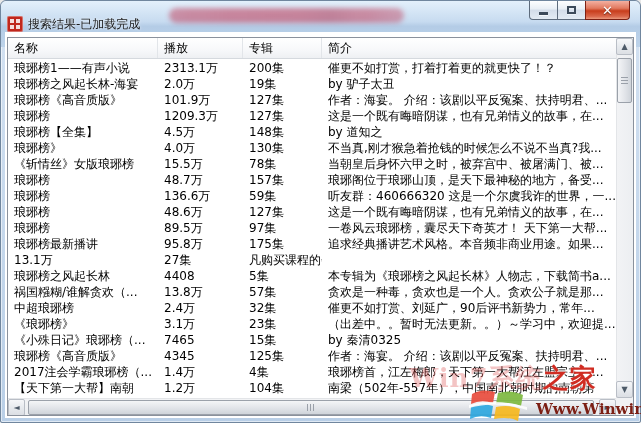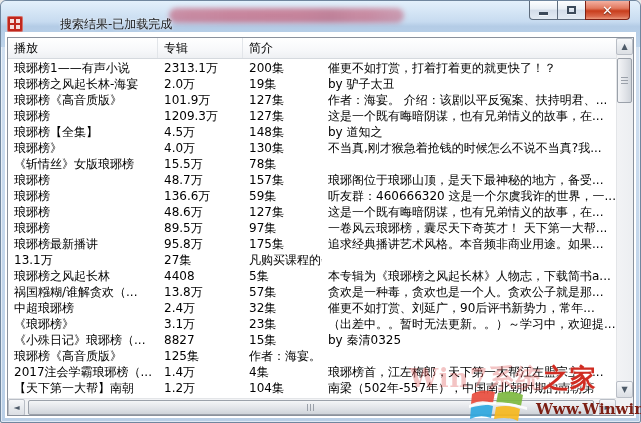--- a/index.html
+++ b/index.html
@@ -9,21 +9,21 @@
 
   .window { position:relative; width:641px; height:423px;
     background:linear-gradient(180deg,#d4e2f2,#b9cfe7);
     border:1px solid #70869e; border-radius:6px 6px 2px 2px;
     box-shadow:inset 0 0 0 1px rgba(255,255,255,.55); }
 
   
   .titlebar { position:absolute; left:0; top:0; right:0; height:46px;
     display:flex; align-items:center; padding:0 6px;
     border-radius:6px 6px 0 0;
-    background:linear-gradient(180deg,#e3f0fb 0%,#c7dbf0 45%,#b4cce6 55%,#bdd3ea 100%);gap:32px; }
+    background:linear-gradient(180deg,#e3f0fb 0%,#c7dbf0 45%,#b4cce6 55%,#bdd3ea 100%); }
   .app-icon { width:16px; height:16px; margin-right:5px; flex:0 0 auto;
     background:#c0271d; border-radius:2px; position:relative;
     box-shadow:inset 0 0 0 1px rgba(255,255,255,.35); }
   .app-icon::after { content:""; position:absolute; left:3px; top:3px;
     width:10px; height:10px;
     background:
       linear-gradient(#fff,#fff) 0 0/4px 4px no-repeat,
       linear-gradient(#fff,#fff) 6px 0/4px 4px no-repeat,
       linear-gradient(#fff,#fff) 0 6px/4px 4px no-repeat,
       linear-gradient(#fff,#fff) 6px 6px/4px 4px no-repeat;
@@ -136,20 +136,21 @@
     </div>
     <div class="win-btn btn-close">
       <span class="glyph-close">✕</span>
     </div>
   </div>
 
   <div class="client">
     <div class="listview">
 
       <div class="lv-header">
+        <span class="hcell">名称</span>
         <span class="hcell">播放</span>
         <span class="hcell">专辑</span>
         <span class="hcell">简介</span>
       </div>
 
       <div class="lv-body">
           <div class="row">
             <span class="cell c-name">琅琊榜1——有声小说</span>
             <span class="cell c-plays">2313.1万</span>
             <span class="cell c-episodes">200集</span>
@@ -182,20 +183,21 @@
           <div class="row">
             <span class="cell c-name">琅琊榜》</span>
             <span class="cell c-plays">4.0万</span>
             <span class="cell c-episodes">130集</span>
             <span class="cell c-desc">不当真,刚才猴急着抢钱的时候怎么不说不当真?我...</span>
           </div>
           <div class="row">
             <span class="cell c-name">《斩情丝》女版琅琊榜</span>
             <span class="cell c-plays">15.5万</span>
             <span class="cell c-episodes">78集</span>
+            <span class="cell c-desc">当朝皇后身怀六甲之时，被弃宫中、被屠满门、被...</span>
           </div>
           <div class="row">
             <span class="cell c-name">琅琊榜</span>
             <span class="cell c-plays">48.7万</span>
             <span class="cell c-episodes">157集</span>
             <span class="cell c-desc">琅琊阁位于琅琊山顶，是天下最神秘的地方，备受...</span>
           </div>
           <div class="row">
             <span class="cell c-name">琅琊榜</span>
             <span class="cell c-plays">136.6万</span>
@@ -244,26 +246,27 @@
             <span class="cell c-desc">催更不如打赏、刘延广，90后评书新势力，常年...</span>
           </div>
           <div class="row">
             <span class="cell c-name">《琅琊榜》</span>
             <span class="cell c-plays">3.1万</span>
             <span class="cell c-episodes">23集</span>
             <span class="cell c-desc">（出差中。。暂时无法更新。。）～学习中，欢迎提...</span>
           </div>
           <div class="row">
             <span class="cell c-name">《小殊日记》琅琊榜（...</span>
-            <span class="cell c-plays">8827</span>
+            <span class="cell c-plays">7465</span>
             <span class="cell c-episodes">15集</span>
             <span class="cell c-desc">by 秦清0325</span>
           </div>
           <div class="row">
             <span class="cell c-name">琅琊榜《高音质版》</span>
+            <span class="cell c-plays">4345</span>
             <span class="cell c-episodes">125集</span>
             <span class="cell c-desc">作者：海宴。 介绍：该剧以平反冤案、扶持明君、...</span>
           </div>
           <div class="row">
             <span class="cell c-name">2017注会学霸琅琊榜（...</span>
             <span class="cell c-plays">1.4万</span>
             <span class="cell c-episodes">4集</span>
             <span class="cell c-desc">琅琊榜首，江左梅郎，天下第一大帮江左盟宗主。...</span>
           </div>
           <div class="row">

